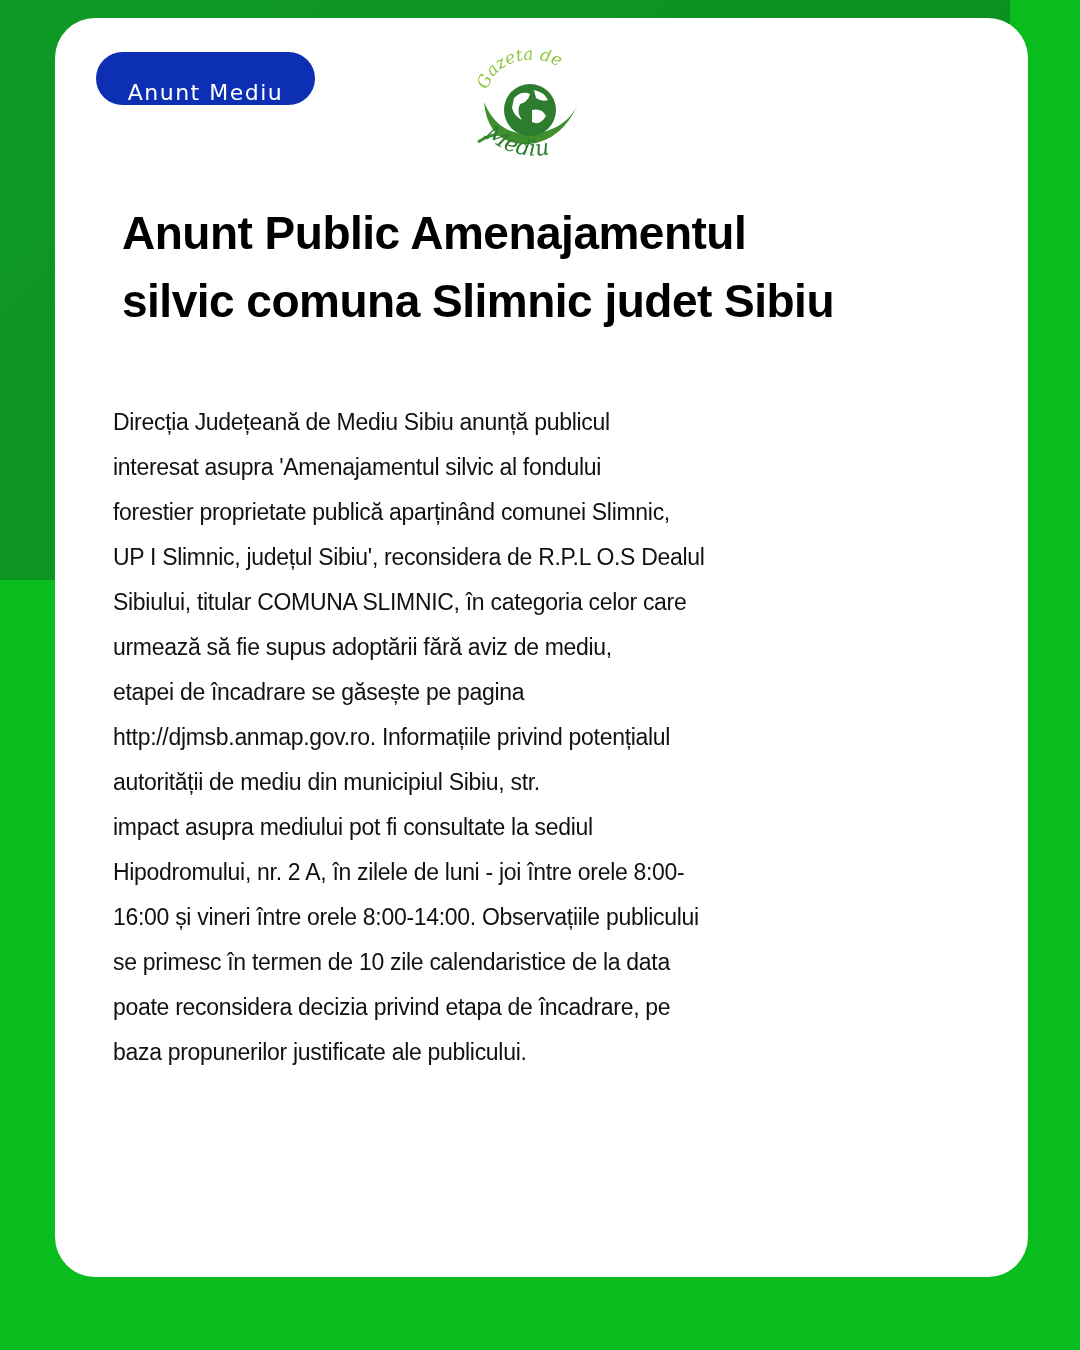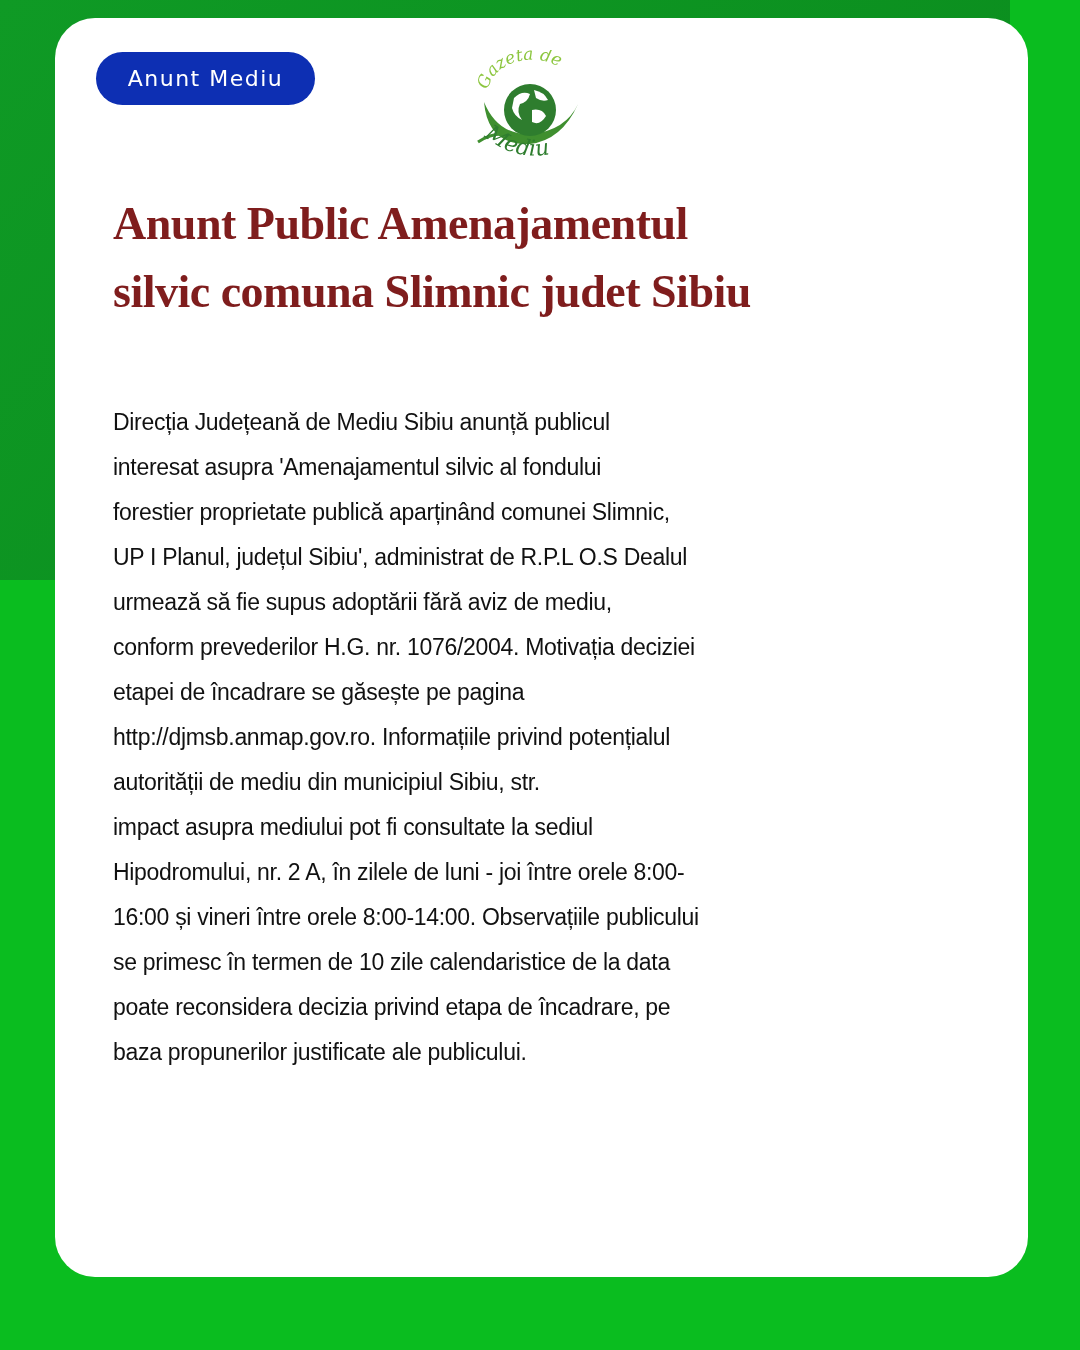--- a/index.html
+++ b/index.html
@@ -13,29 +13,29 @@
       background: linear-gradient(135deg, #0f9a25 0%, #0a8a1c 100%);
     }
     .card {
       position: absolute; left: 55px; top: 18px; width: 973px; height: 1259px;
       background: #ffffff; border-radius: 40px;
     }
     .pill {
       position: absolute; left: 96px; top: 52px; width: 219px; height: 53px;
       background: #0d2fb3; border-radius: 27px; color: #ffffff;
       font-family: "DejaVu Sans", sans-serif; font-size: 22px; letter-spacing: 1.5px;
-      display: flex; align-items: center; justify-content: center;
+      display: flex; align-items: flex-end; justify-content: center;
       box-sizing: border-box;
     }
     .logo {
       position: absolute; left: 470px; top: 50px; width: 120px; height: 125px;
     }
     .title {
-      position: absolute; left: 113px; top: 190px; width: 900px; margin: 0;
-      color: #7f1d1d; font-family: Liberation Serif, serif; font-weight: bold;
+      position: absolute; left: 113px; top: 190px; width: 900px; margin: 9px;
+      color: #000000; font-family: Liberation Sans, sans-serif; font-weight: bold;
       font-size: 46px; line-height: 68px; letter-spacing: -0.5px;
     }
     .body-text {
       position: absolute; left: 113px; top: 400px; width: 880px; margin: 0;
       color: #111111; font-family: "Liberation Sans", sans-serif;
       font-size: 23px; line-height: 45px; letter-spacing: -0.3px;
     }
     .body-text span.line { display: block; white-space: nowrap; }
   </style>
 </head>
@@ -74,23 +74,23 @@
 
 <h1 class="title">
   <span style="display:block">Anunt Public Amenajamentul</span>
   <span style="display:block">silvic comuna Slimnic judet Sibiu</span>
 </h1>
 
 <div class="body-text">
   <span class="line">Direcția Județeană de Mediu Sibiu anunță publicul</span>
   <span class="line">interesat asupra 'Amenajamentul silvic al fondului</span>
   <span class="line">forestier proprietate publică aparținând comunei Slimnic,</span>
-  <span class="line">UP I Planul, județul Sibiu', administrat de R.P.L O.S Dealul</span>
+  <span class="line">UP I Slimnic, județul Sibiu', reconsidera de R.P.L O.S Dealul</span>
+  <span class="line">Sibiului, titular COMUNA SLIMNIC, în categoria celor care</span>
   <span class="line">urmează să fie supus adoptării fără aviz de mediu,</span>
-  <span class="line">conform prevederilor H.G. nr. 1076/2004. Motivația deciziei</span>
   <span class="line">etapei de încadrare se găsește pe pagina</span>
   <span class="line">http://djmsb.anmap.gov.ro. Informațiile privind potențialul</span>
   <span class="line">autorității de mediu din municipiul Sibiu, str.</span>
   <span class="line">impact asupra mediului pot fi consultate la sediul</span>
   <span class="line">Hipodromului, nr. 2 A, în zilele de luni - joi între orele 8:00-</span>
   <span class="line">16:00 și vineri între orele 8:00-14:00. Observațiile publicului</span>
   <span class="line">se primesc în termen de 10 zile calendaristice de la data</span>
   <span class="line">poate reconsidera decizia privind etapa de încadrare, pe</span>
   <span class="line">baza propunerilor justificate ale publicului.</span>
 </div>

